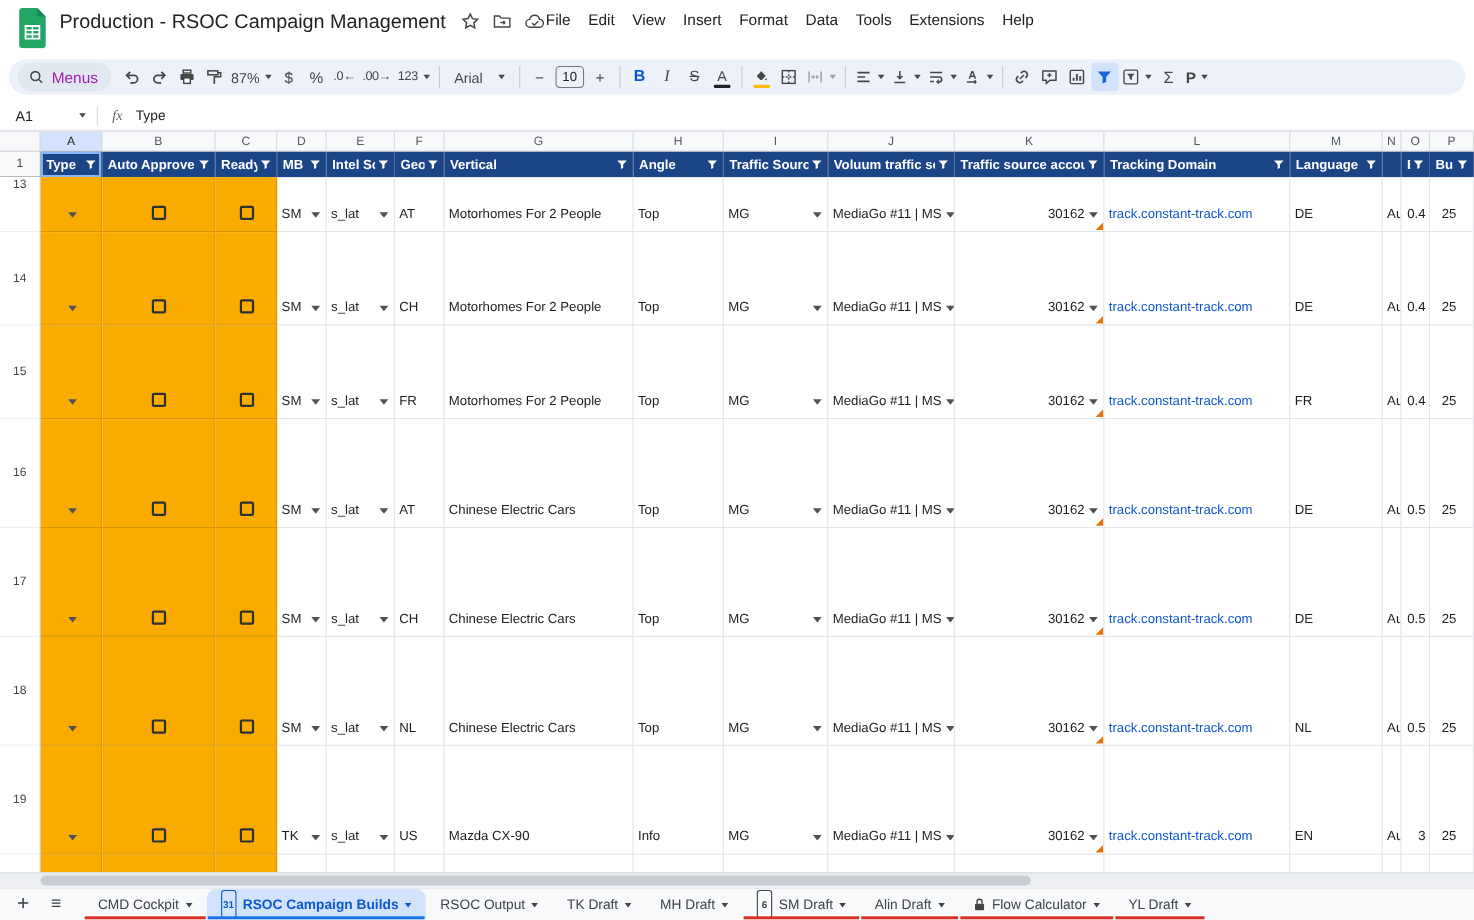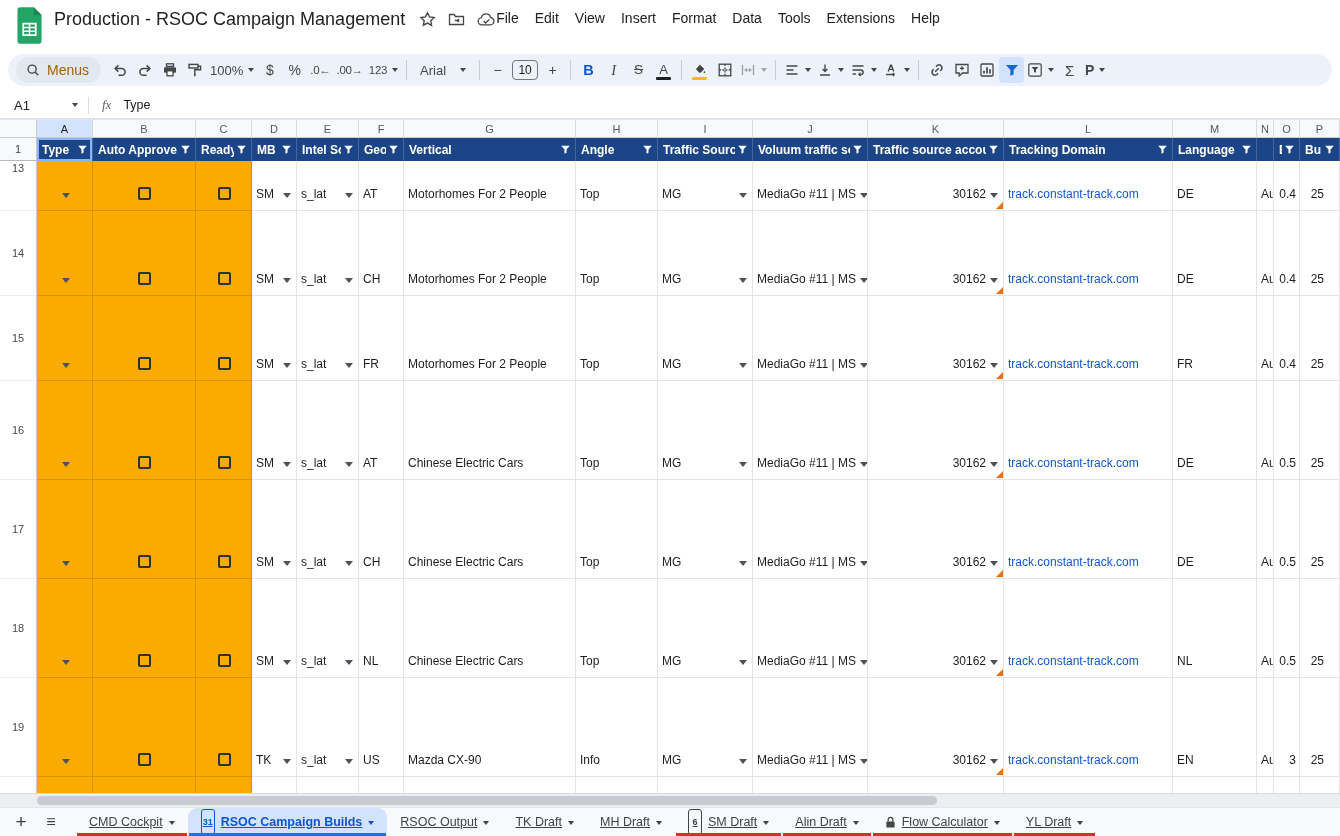--- a/index.html
+++ b/index.html
@@ -13,21 +13,21 @@
   .title-row{display:flex; align-items:center; gap:14px; height:24px;}
   .doc-title{font-size:18px; color:#1f1f1f; white-space:nowrap;}
   .title-icons{display:flex; align-items:center; gap:12px;}
   .menubar{display:flex; margin-top:1px; margin-left:-8px;}
   .menu-item{font-size:14px; color:#202124; padding:2px 8px; border-radius:4px; cursor:default;}
 
   
   .toolbar{margin:2px 8px 6px 8px; height:32px; background:var(--toolbar-bg,#edf2fa);
     border-radius:20px; display:flex; align-items:center; padding:0 8px;}
   .menus-pill{display:flex;align-items:center;gap:7px;height:26px;padding:0 12px 0 10px;
-    border-radius:13px;background:#e2e8f0;font-size:14px;color:#a16207;margin-right:6px;}
+    border-radius:13px;background:#e2e8f0;font-size:14px;color:#a21caf;margin-right:6px;}
   .tb-btn{height:26px;min-width:25px;padding:0 3px;display:flex;align-items:center;
     justify-content:center;border-radius:4px;color:#444746;font-size:14px;position:relative;}
   .tb-btn.col{flex-direction:column;gap:1px;padding-top:3px;}
   .tb-sep{width:1px;height:20px;background:#c9cdd3;margin:0 5px;flex:0 0 auto;}
   .dd-caret-sm{width:0;height:0;border-left:3.5px solid transparent;border-right:3.5px solid transparent;
     border-top:4px solid #444746;display:inline-block;}
   .with-caret{gap:5px;}
   .tb-label-sm{font-size:11.5px;letter-spacing:-0.3px;}
   .tb-letter{font-size:14.5px;line-height:14px;}
   .bold-btn .tb-letter{font-weight:700;color:#0b57d0;}
@@ -87,21 +87,21 @@
     border-left:7px solid transparent;border-bottom:7px solid var(--marker,#e8710a);}
 
   
   .scrollstrip{height:14px;background:#eceef1;border-top:1px solid #d8dbde;position:relative;}
   .scrollthumb{position:absolute;left:37px;top:2px;height:9px;width:900px;background:#c8ccd2;border-radius:5px;}
 
   
   .tabbar{height:29px;background:#f8f9fa;display:flex;align-items:center;padding-left:6px;border-top:1px solid #e4e6e9;}
   .tab-tool{width:30px;height:28px;display:flex;align-items:center;justify-content:center;font-size:19px;color:#3c4043;}
   .tabs{display:flex;align-items:stretch;height:100%;margin-left:10px;}
-  .tab{display:flex;align-items:center;gap:6px;padding:0 13px;font-size:12.5px;color:#3f4347;position:relative;white-space:nowrap;text-decoration:underline;}
+  .tab{display:flex;align-items:center;gap:6px;padding:0 13px;font-size:12.5px;color:#3f4347;position:relative;white-space:nowrap;}
   .tab.active{background:var(--active-tab-bg,#d3e3fd);color:var(--active-tab-text,#0b57d0);font-weight:700;border-radius:9px 9px 0 0;}
   .tab .underline{position:absolute;left:1px;right:1px;bottom:0;height:3px;}
   .underline.red{background:var(--tab-red,#d93025);}
   .underline.blue{background:#1a73e8;}
   .tab-caret{width:0;height:0;border-left:3.5px solid transparent;border-right:3.5px solid transparent;
     border-top:4px solid currentColor;margin-top:1px;}
   .badge{min-width:14px;height:26px;border:1px solid currentColor;border-radius:3px;display:flex;
     align-items:center;justify-content:center;font-size:9px;font-weight:600;padding:0 1px;}
 </style>
 </head>
@@ -173,21 +173,21 @@
       </svg>
     </div>
   <div class="tb-btn">
       <svg width="16" height="16" viewBox="0 0 16 16" fill="none" stroke="#444746" stroke-width="1.4">
         <rect x="2" y="2.4" width="9" height="3.6"></rect>
         <path d="M11 4.2h2.6v3.6H7.8v2.6"></path>
         <rect x="7" y="10.4" width="1.6" height="3.8" fill="#444746" stroke="none"></rect>
       </svg>
     </div>
   <div class="tb-btn with-caret">
-      <span style="font-size:13px">100%</span>
+      <span style="font-size:13px">87%</span>
       <span class="dd-caret-sm"></span>
     </div>
   <div class="tb-btn">
       <span>$</span>
     </div>
   <div class="tb-btn">
       <span>%</span>
     </div>
   <div class="tb-btn">
       <span class="tb-label-sm">.0←</span>

